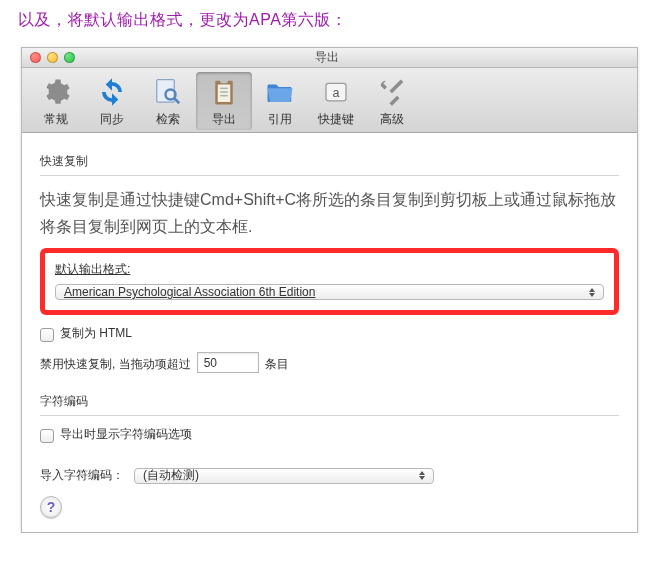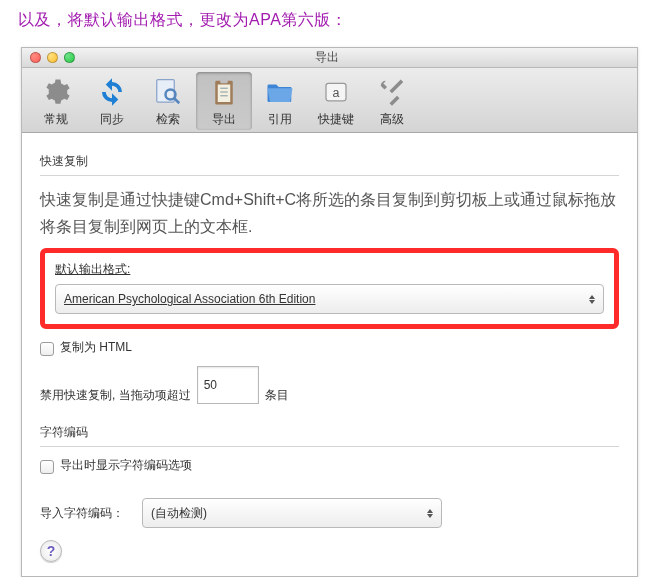--- a/index.html
+++ b/index.html
@@ -16,28 +16,28 @@
   .toolbar { background: linear-gradient(#ececec,#d4d4d4); border-bottom: 1px solid #a8a8a8; display: flex; padding: 4px 6px 2px; }
   .tool-item { width: 56px; display: flex; flex-direction: column; align-items: center; padding: 4px 0 2px; border-radius: 4px; gap: 3px; }
   .tool-item.sel { background: linear-gradient(rgba(0,0,0,0.18), rgba(0,0,0,0.05)); box-shadow: inset 0 1px 3px rgba(0,0,0,0.35); }
   .tool-icon { width: 32px; height: 32px; display: flex; align-items: center; justify-content: center; }
   .tool-label { font-size: 12px; color: #333; }
   .content { padding: 14px 18px 14px; }
   .section-header { font-size: 12px; color: #3a3a3a; padding: 6px 0 5px; border-bottom: 1px solid #d5d5d5; margin-bottom: 10px; }
   .desc { font-size: 16px; color: #555; line-height: 1.7; margin-bottom: 8px; word-break: break-all; }
   .highlight-box { border: 5px solid #ff2a2a; border-radius: 6px; padding: 8px 10px 10px; margin: 4px 0 10px; text-decoration: underline; }
   .hl-label { font-size: 12px; color: #333; margin-bottom: 6px; }
-  .select { width: 100%; height: 30px; border: 1px solid #b8b8b8; border-radius: 4px; background: linear-gradient(#ffffff,#ededed); display: flex; align-items: center; padding: 0 18px 0 8px; position: relative; font-size: 12px; }
+  .select { width: 100%; height: 16px; border: 1px solid #b8b8b8; border-radius: 4px; background: linear-gradient(#ffffff,#ededed); display: flex; align-items: center; padding: 0 18px 0 8px; position: relative; font-size: 12px; }
   .select .chev { position: absolute; right: 4px; top: 0; bottom: 0; width: 14px; display: flex; flex-direction: column; align-items: center; justify-content: center; gap: 1px; }
   .chev::before { content: ""; border-left: 3px solid transparent; border-right: 3px solid transparent; border-bottom: 4px solid #555; }
   .chev::after { content: ""; border-left: 3px solid transparent; border-right: 3px solid transparent; border-top: 4px solid #555; }
   .row { display: flex; align-items: flex-end; gap: 6px; font-size: 12px; color: #333; margin-bottom: 10px; }
   .checkbox { width: 14px; height: 14px; border: 1px solid #9c9c9c; border-radius: 3px; background: linear-gradient(#fff,#eee); flex: none; }
-  .num-input { width: 62px; height: 38px; border: 1px solid #b8b8b8; background: #fff; padding: 0 6px; font-size: 12px; display: flex; align-items: center; box-shadow: inset 0 1px 2px rgba(0,0,0,0.1); }
-  .char-row { display: flex; align-items: center; gap: 18px; margin-top: 24px; }
+  .num-input { width: 62px; height: 21px; border: 1px solid #b8b8b8; background: #fff; padding: 0 6px; font-size: 12px; display: flex; align-items: center; box-shadow: inset 0 1px 2px rgba(0,0,0,0.1); }
+  .char-row { display: flex; align-items: center; gap: 10px; margin-top: 24px; }
   .char-select { width: 300px; }
   .help-circle { width: 22px; height: 22px; border-radius: 50%; border: 1px solid #b8b8b8; background: radial-gradient(#fff,#e8e8e8); display: flex; align-items: center; justify-content: center; font-size: 14px; color: #6b5fbf; font-weight: bold; margin-top: 12px; box-shadow: 0 1px 1px rgba(0,0,0,0.2); }
   .watermark { position: absolute; right: 4px; bottom: -18px; font-size: 12px; color: #e3e3e3; letter-spacing: 0.2px; }
 </style>
 </head>
 <body>
 
 <div class="page-lead">以及，将默认输出格式，更改为APA第六版：</div>
 
 <div class="window">

